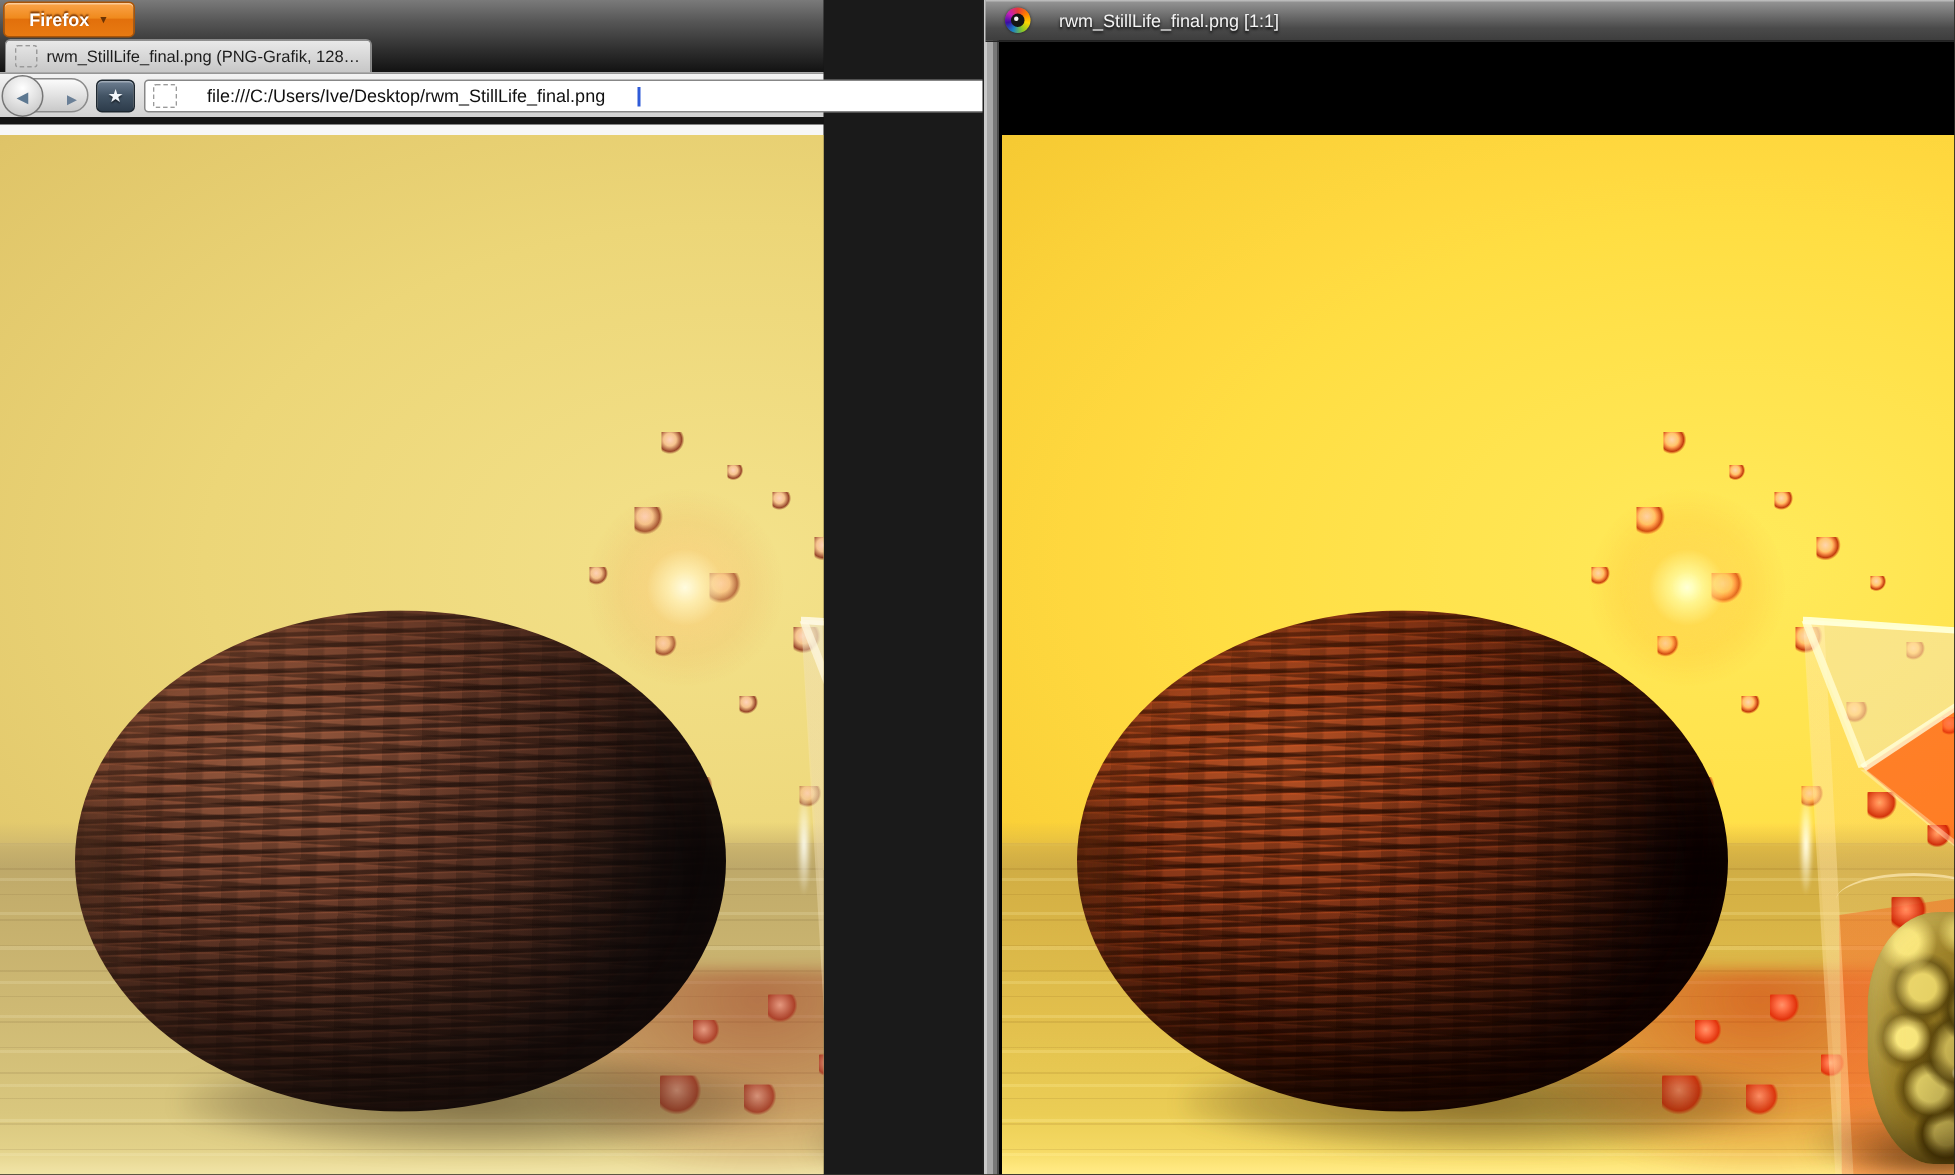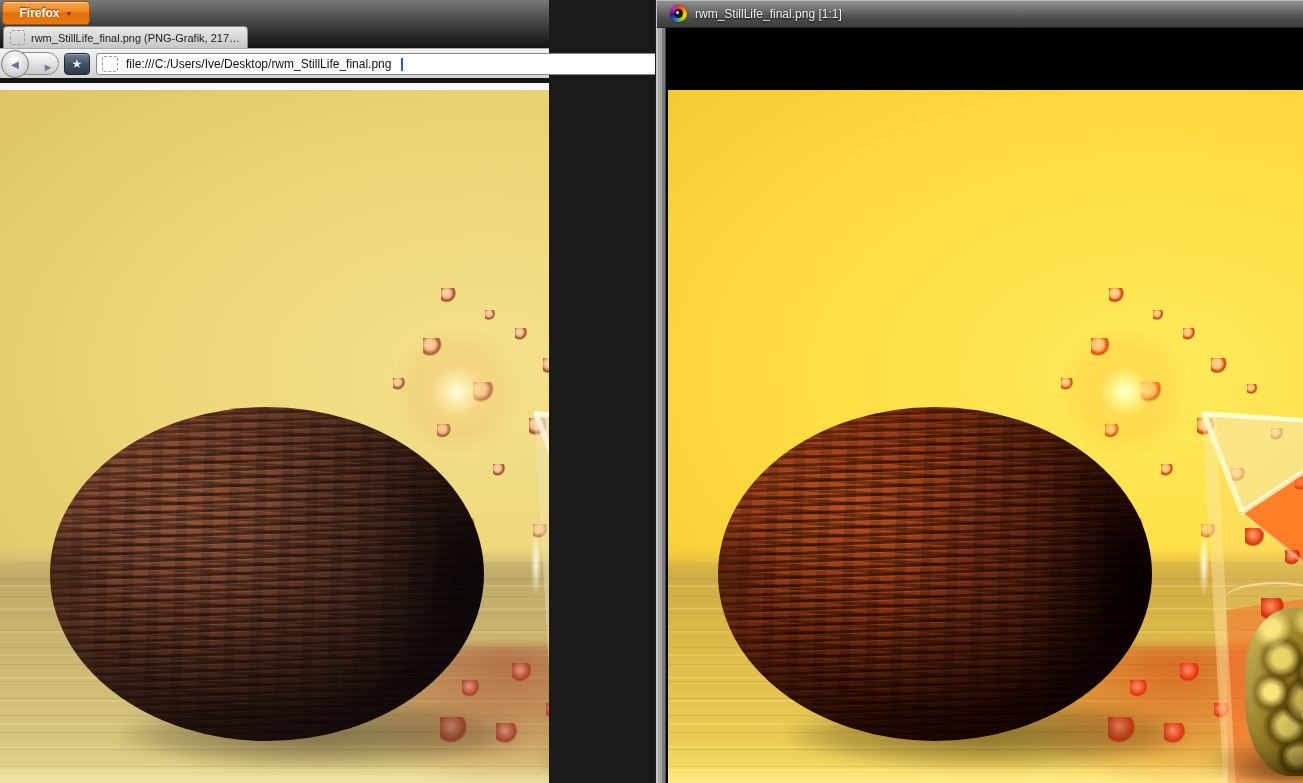--- a/index.html
+++ b/index.html
@@ -31,35 +31,35 @@
     border:1px solid #767676;display:flex;align-items:center;justify-content:center;cursor:pointer;}
   .back-glyph{font-size:13px;color:#5d7891;line-height:1;}
   .fwd-btn{position:absolute;left:34px;top:5px;width:20px;height:18px;display:flex;align-items:center;justify-content:center;cursor:pointer;}
   .fwd-glyph{font-size:11px;color:#6b8097;line-height:1;}
   .star-btn{position:absolute;left:64px;top:4px;width:26px;height:22px;border-radius:4px;
     background:linear-gradient(to bottom,#6f8093 0%,#425364 50%,#2d3c4b 100%);
     border:1px solid #1e2831;box-shadow:inset 0 1px 0 rgba(255,255,255,.35);
     display:flex;align-items:center;justify-content:center;cursor:pointer;}
   .star-glyph{font-size:12px;color:#f2f6fa;line-height:1;text-shadow:0 1px 1px rgba(0,0,0,.5);}
   .url-bar{position:absolute;left:96px;top:4px;width:562px;height:22px;border-radius:3px;
-    background:#fff;border:1px solid #878787;display:flex;align-items:center;padding:0 5px;gap:8px;cursor:text;}
+    background:#fff;border:1px solid #878787;display:flex;align-items:center;padding:0 5px;gap:20px;cursor:text;}
   .url-text{font-size:12px;color:#101010;white-space:nowrap;}
   .url-caret{width:2px;height:13px;background:#2f5bd8;margin-left:2px;}
   .fx-sep{position:absolute;left:0;top:78px;width:100%;height:5px;background:#141414;}
   .fx-white{position:absolute;left:0;top:83px;width:100%;height:7px;background:#f7f7f7;}
   .fx-content{position:absolute;left:0;top:90px;width:100%;height:693px;overflow:hidden;background:#e8d176;cursor:zoom-in;}
 
   
   .vw-window{position:absolute;left:655px;top:0;width:648px;height:783px;z-index:2;
     background:linear-gradient(to right,#c9c9c9 0 2px,#a8a8a8 2px 6px,#787878 6px 9px,#4a4a4a 9px 10px,#000 10px);
     border-left:1px solid #202020;}
   .vw-titlebar{position:absolute;left:1px;top:0;right:0;height:28px;
     background:linear-gradient(to bottom,#989898 0%,#6b6b6b 40%,#4a4a4a 70%,#3d3d3d 100%);
     border-bottom:1px solid #262626;box-shadow:inset 0 1px 0 rgba(255,255,255,.35);
-    display:flex;align-items:center;padding-left:13px;gap:8px;cursor:move;}
+    display:flex;align-items:center;padding-left:13px;gap:19px;cursor:move;}
   .vw-icon{width:17px;height:17px;border-radius:50%;position:relative;flex:0 0 auto;
     background:conic-gradient(#e5383b,#ff7b00,#ffd500,#8ac926,#1982c4,#3a0ca3,#c71fb8,#e5383b);
     box-shadow:0 0 2px rgba(0,0,0,.6);}
   .vw-icon::after{content:"";position:absolute;left:4px;top:4px;width:9px;height:9px;border-radius:50%;background:#151515;}
   .vw-icon::before{content:"";position:absolute;left:6px;top:6px;width:3px;height:3px;border-radius:50%;background:#f5f5f5;z-index:1;}
   .vw-title{font-size:12px;color:#f4f4f4;text-shadow:0 1px 2px #000;white-space:nowrap;}
   .vw-client{position:absolute;left:10px;top:29px;right:0;bottom:0;background:#000;overflow:hidden;cursor:crosshair;}
   .vw-client .scene-wrap{position:absolute;left:2px;top:61px;}
 
   
@@ -192,21 +192,21 @@
 <div id="stage">
 
   <div class="fx-window">
     <div class="fx-top">
       <div class="fx-btn">
         <span class="fx-btn-label">Firefox</span>
         <span class="fx-btn-caret">▼</span>
       </div>
       <div class="fx-tab">
         <span class="dashed-ico"></span>
-        <span class="fx-tab-title">rwm_StillLife_final.png (PNG-Grafik, 217…</span>
+        <span class="fx-tab-title">rwm_StillLife_final.png (PNG-Grafik, 128…</span>
       </div>
     </div>
     <div class="fx-navbar">
       <div class="nav-pill">
         <div class="fwd-btn">
           <span class="fwd-glyph">►</span>
         </div>
       </div>
       <div class="back-btn">
         <span class="back-glyph">◄</span>

